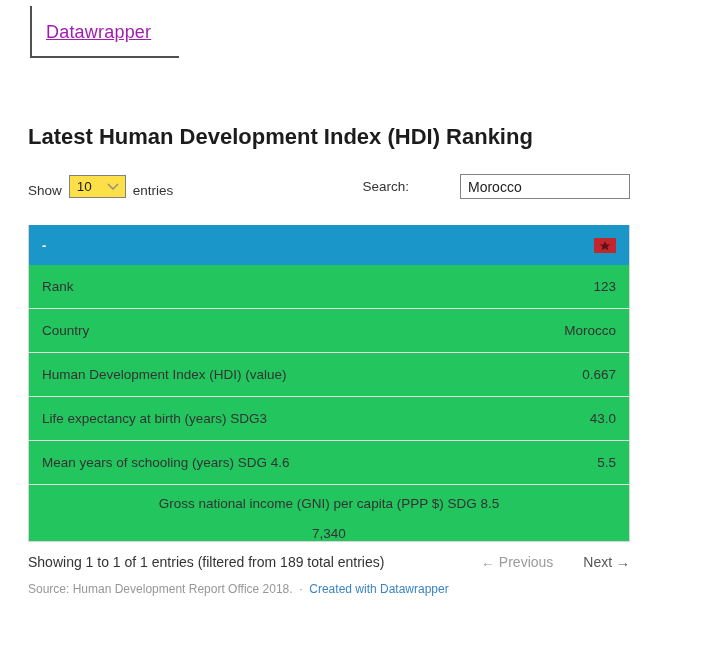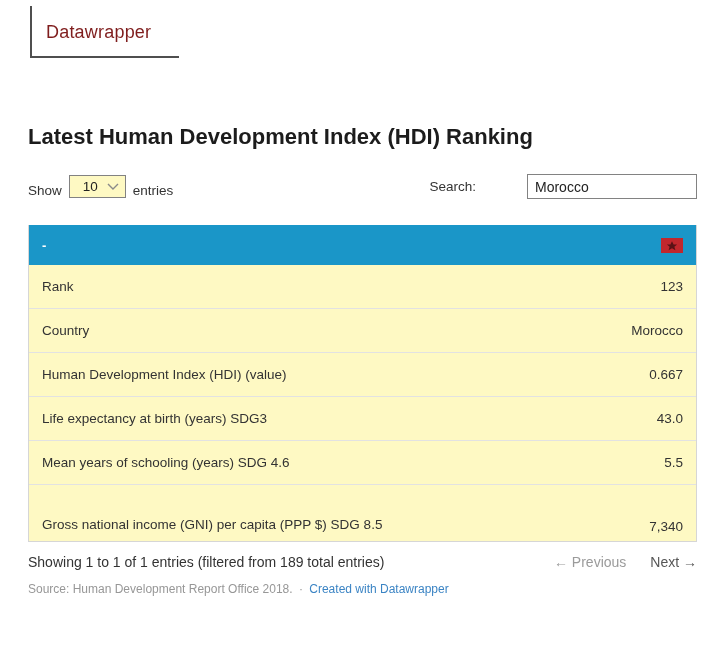--- a/index.html
+++ b/index.html
@@ -12,37 +12,38 @@
   html,body{margin:0;padding:0;}
   body{
     width:723px;height:668px;background:#ffffff;
     font-family:"Liberation Sans","DejaVu Sans",sans-serif;
     color:#333;overflow:hidden;
   }
   .logo{
     display:inline-block;margin:6px 0 0 30px;
     border-left:2px solid #4f4f4f;border-bottom:2px solid #4f4f4f;
     padding:16px 28px 13px 14px;
-    font-size:18px;font-weight:500;color:#7f1d1d;letter-spacing:.2px;
+    font-size:18px;font-weight:500;color:#a21caf;letter-spacing:.2px;
     cursor:pointer;
+    text-decoration:underline;
   }
-  .content{margin:16px 26px 0 28px;width:669px;}
+  .content{margin:16px 26px 0 28px;width:602px;}
   .title{
     margin-top:66px;font-size:22px;font-weight:700;color:#1c1c1c;
     line-height:1.2;
   }
   .controls{
     display:flex;justify-content:space-between;align-items:center;
     margin-top:24px;font-size:13.5px;color:#333;
   }
   .show-group{display:flex;align-items:flex-end;}
   .show-select{
     display:inline-flex;align-items:center;justify-content:space-between;
-    border:1px solid #828282;background:#fef9c3;
-    width:57px;height:23px;padding:0 6px 0 13px;margin:0 7px;
+    border:1px solid #828282;background:#fde047;
+    width:57px;height:23px;padding:0 6px 0 7px;margin:0 7px;
     font-size:13.5px;color:#222;cursor:pointer;
   }
   .search-group{display:flex;align-items:center;gap:45px;}
   .search-group label{margin-right:6px;}
   .search-input{
     border:1px solid #828282;width:170px;height:25px;padding:2px 7px;
     font-size:14px;color:#222;font-family:inherit;outline:none;background:#fff;
   }
   .table{
     margin-top:26px;
@@ -50,36 +51,36 @@
     background:#fff;
   }
   .thead{
     height:40px;background:var(--header-blue);
     display:flex;justify-content:space-between;align-items:center;
     padding:0 13px;color:#fff;cursor:pointer;
   }
   .thead .dash{font-size:13px;font-weight:700;line-height:1;}
   .trow{
     display:flex;justify-content:space-between;align-items:center;
-    min-height:44px;padding:7px 13px;border-bottom:1px solid #e2e2e2;
-    background:#fef9c3;
+    min-height:44px;padding:0 13px;border-bottom:1px solid #e2e2e2;
+    background:#22c55e;
   }
   .trow:last-child{
     border-bottom:none;min-height:56px;
-    align-items:flex-end;padding-top:9px;
+    align-items:center;padding-top:9px;flex-direction:column;
   }
   .tlabel{
     font-size:13.5px;color:#333;max-width:480px;line-height:1.45;
   }
   .tvalue{font-size:13.5px;color:#333;text-align:right;}
   .tfoot{
     display:flex;justify-content:space-between;align-items:center;
     margin-top:12px;font-size:14px;color:#333;
   }
-  .pager{display:flex;align-items:center;gap:24px;}
+  .pager{display:flex;align-items:center;gap:30px;}
   .pager .prev{color:#9b9b9b;cursor:default;font-size:14px;}
   .pager .next{color:#565656;cursor:pointer;font-size:14px;}
   .source{
     margin-top:12px;font-size:12px;color:#979797;
   }
   .source a{color:var(--link-blue);text-decoration:none;cursor:pointer;}
   .sep{color:#979797;margin:0 3px;}
   .flag{display:block;}
   .chev{display:flex;align-items:center;}
 </style>

